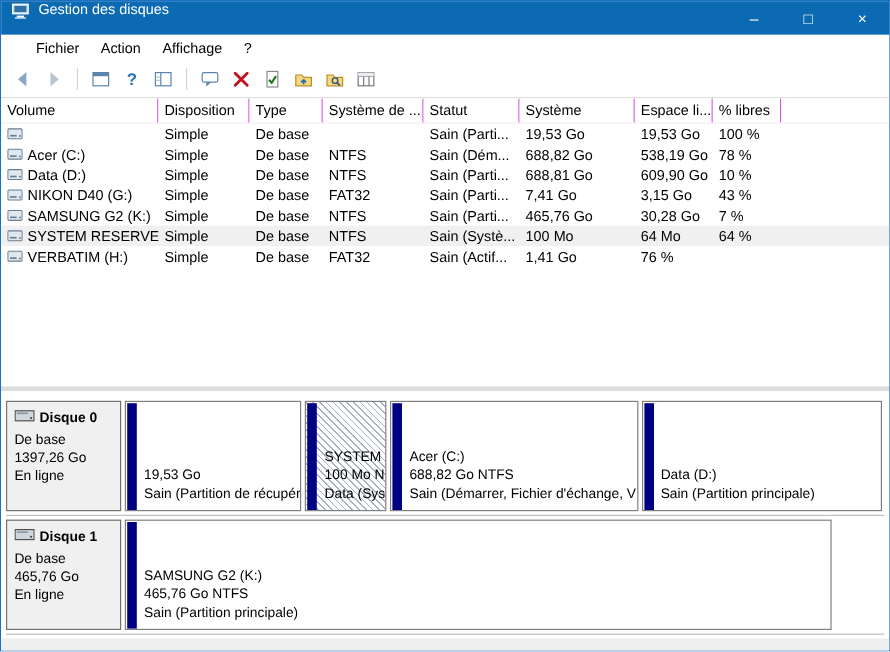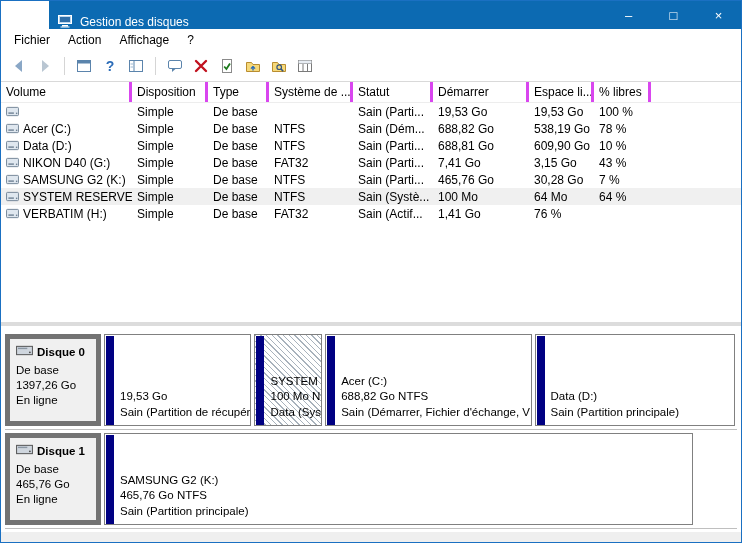--- a/index.html
+++ b/index.html
@@ -3,58 +3,58 @@
 <meta charset="utf-8">
 <style>
   html,body{margin:0;padding:0;}
   body{
     width:742px;height:543px;overflow:hidden;background:#fff;
     font-family:"Liberation Sans","DejaVu Sans",sans-serif;font-size:12px;color:#000;
   }
   .window{width:742px;height:543px;display:flex;flex-direction:column;box-sizing:border-box;border:1px solid #1a70c2;background:#fff;}
 
   
-  .titlebar{flex:0 0 28px;background:var(--titlebar,#0c6ab2);display:flex;align-items:flex-end;color:#fff;margin-left:48px;}
+  .titlebar{flex:0 0 28px;background:var(--titlebar,#0c6ab2);display:flex;align-items:flex-start;color:#fff;}
   .app-icon{margin:0 7px 0 8px;display:flex;align-items:center;}
   .app-icon svg{width:16px;height:16px;}
   .title{font-size:12px;}
   .win-controls{margin-left:auto;display:flex;height:100%;}
   .win-btn{width:45px;height:100%;display:flex;align-items:center;justify-content:center;color:#fff;
     font-size:13px;background:transparent;border:none;font-family:inherit;cursor:default;}
 
   
-  .menubar{flex:0 0 22px;display:flex;align-items:center;background:#fff;padding-left:4px;}
+  .menubar{flex:0 0 22px;display:flex;align-items:center;background:#fff;padding-left:20px;}
   .menu-item{border:none;background:none;font-family:inherit;font-size:12px;padding:3px 9px;color:#000;}
 
   
   .toolbar{flex:0 0 30px;display:flex;align-items:center;background:#fff;padding-left:6px;gap:2px;border-bottom:1px solid #d9d9d9;}
   .tool-btn{width:24px;height:24px;display:flex;align-items:center;justify-content:center;border:none;background:transparent;padding:0;}
   .tool-btn svg{width:16px;height:16px;}
   .tool-sep{width:1px;height:18px;background:#d5d5d5;margin:0 5px;}
 
   
   .list-panel{flex:0 0 240px;overflow:hidden;background:#fff;}
   .thead,.trow{display:grid;grid-template-columns:131px 76px 61px 84px 80px 96px 65px 57px 1fr;}
   .thead{height:20px;border-bottom:1px solid #ededed;}
-  .th{border-right:3px solid #d946ef;padding:0 5px;display:flex;align-items:center;font-size:12px;
+  .th{border-right:1px solid #d946ef;padding:0 5px;display:flex;align-items:center;font-size:12px;
     white-space:nowrap;overflow:hidden;background:#fff;}
   .th-filler{border-right:none;}
   .trow{height:17px;}
   .trow.selected{background:#f0f0f0;}
   .tcell{padding:0 5px;display:flex;align-items:center;gap:4px;font-size:12px;white-space:nowrap;overflow:hidden;}
   .vol-icon{display:inline-flex;flex:0 0 auto;}
   .vol-icon svg{width:13px;height:11px;}
 
   
   .splitter{flex:0 0 4px;background:#dcdcdc;}
 
   
   .graphic{flex:1;background:#fff;padding:8px 4px 0 4px;display:flex;flex-direction:column;overflow:hidden;}
   .disk-row{display:flex;height:92px;flex:0 0 92px;}
-  .disk-label{flex:0 0 96px;background:#f0f0f0;border:5px solid #737373;padding:5px 6px;box-sizing:border-box;
+  .disk-label{flex:0 0 96px;background:#f0f0f0;border:1px solid #737373;padding:5px 6px;box-sizing:border-box;
     font-size:11.5px;line-height:15px;overflow:hidden;}
   .disk-name{font-weight:bold;display:flex;align-items:center;gap:4px;margin-bottom:2px;}
   .disk-icon svg{width:17px;height:13px;}
   .disk-meta{white-space:nowrap;overflow:hidden;}
   .parts{flex:1;display:flex;margin-left:3px;gap:3px;}
   .part{border:1px solid #808080;background:#fff;box-sizing:border-box;display:flex;flex-direction:row;overflow:hidden;}
   .part.hatched{background:repeating-linear-gradient(45deg,#ffffff 0 3px,var(--hatch,#a8b2bc) 3px 4px);}
   .strip{flex:0 0 8px;background:var(--navy,#000082);margin:1px 1px 0 1px;}
   .ptext{margin-top:auto;padding:0 5px 5px 5px;font-size:11.5px;line-height:15.5px;}
   .ptext div{white-space:nowrap;overflow:hidden;}
@@ -163,21 +163,21 @@
       </button>
     </div>
 
   <div class="list-panel">
     <div class="thead">
         <div class="th">Volume</div>
         <div class="th">Disposition</div>
         <div class="th">Type</div>
         <div class="th">Système de ...</div>
         <div class="th">Statut</div>
-        <div class="th">Démarrer</div>
+        <div class="th">Système</div>
         <div class="th">Espace li...</div>
         <div class="th">% libres</div>
         <div class="th th-filler"></div>
       </div>
     <div class="tbody">
         <div class="trow">
           <div class="tcell">
             <span class="vol-icon">
               <svg viewBox="0 0 14 12">
                 <rect x="0.5" y="1.5" width="13" height="9" rx="1" fill="#dfe7ef" stroke="#6c7f92"></rect>

